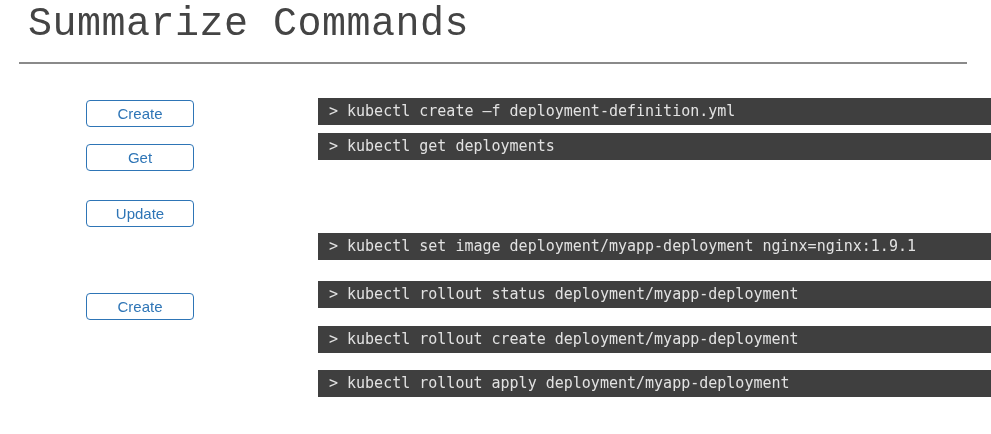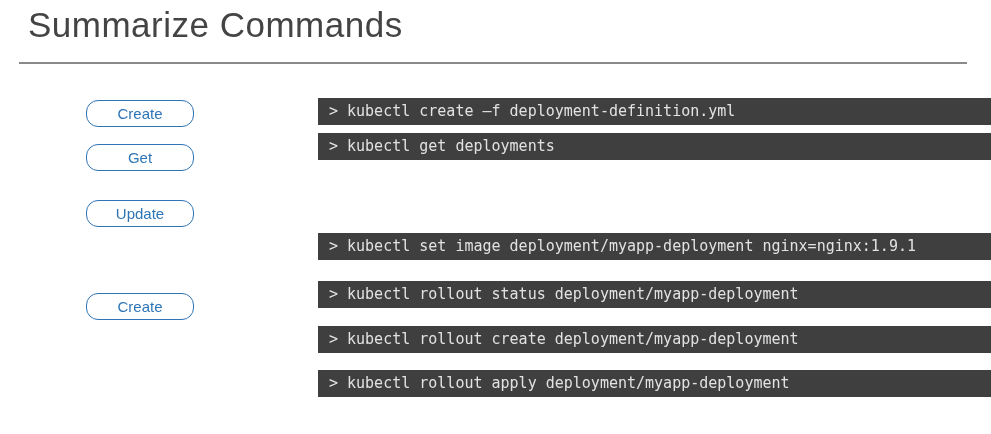--- a/index.html
+++ b/index.html
@@ -10,42 +10,43 @@
     background: #ffffff;
     font-family: "Liberation Sans", sans-serif;
     overflow: hidden;
   }
   .title {
     position: absolute;
     left: 28px;
     top: 0;
     height: 48px;
     line-height: 50px;
-    font-size: 35px;
+    font-size: 40px;
     font-weight: 400;
     color: #444444;
     letter-spacing: 0.5px;
     white-space: nowrap;
+    font-family: Liberation Mono, monospace;
   }
   .rule {
     position: absolute;
     left: 19px;
     top: 62px;
     width: 948px;
     height: 0;
     border-top: 2px solid #8a8a8a;
   }
   .btn {
     position: absolute;
     left: 86px;
     width: 108px;
     height: 27px;
     box-sizing: border-box;
     border: 1.5px solid #2E75B6;
-    border-radius: 12px;
+    border-radius: 4px;
     background: #ffffff;
     color: #2E75B6;
     font-size: 15px;
     display: flex;
     align-items: center;
     justify-content: center;
     cursor: pointer;
     white-space: nowrap;
   }
   .term {

